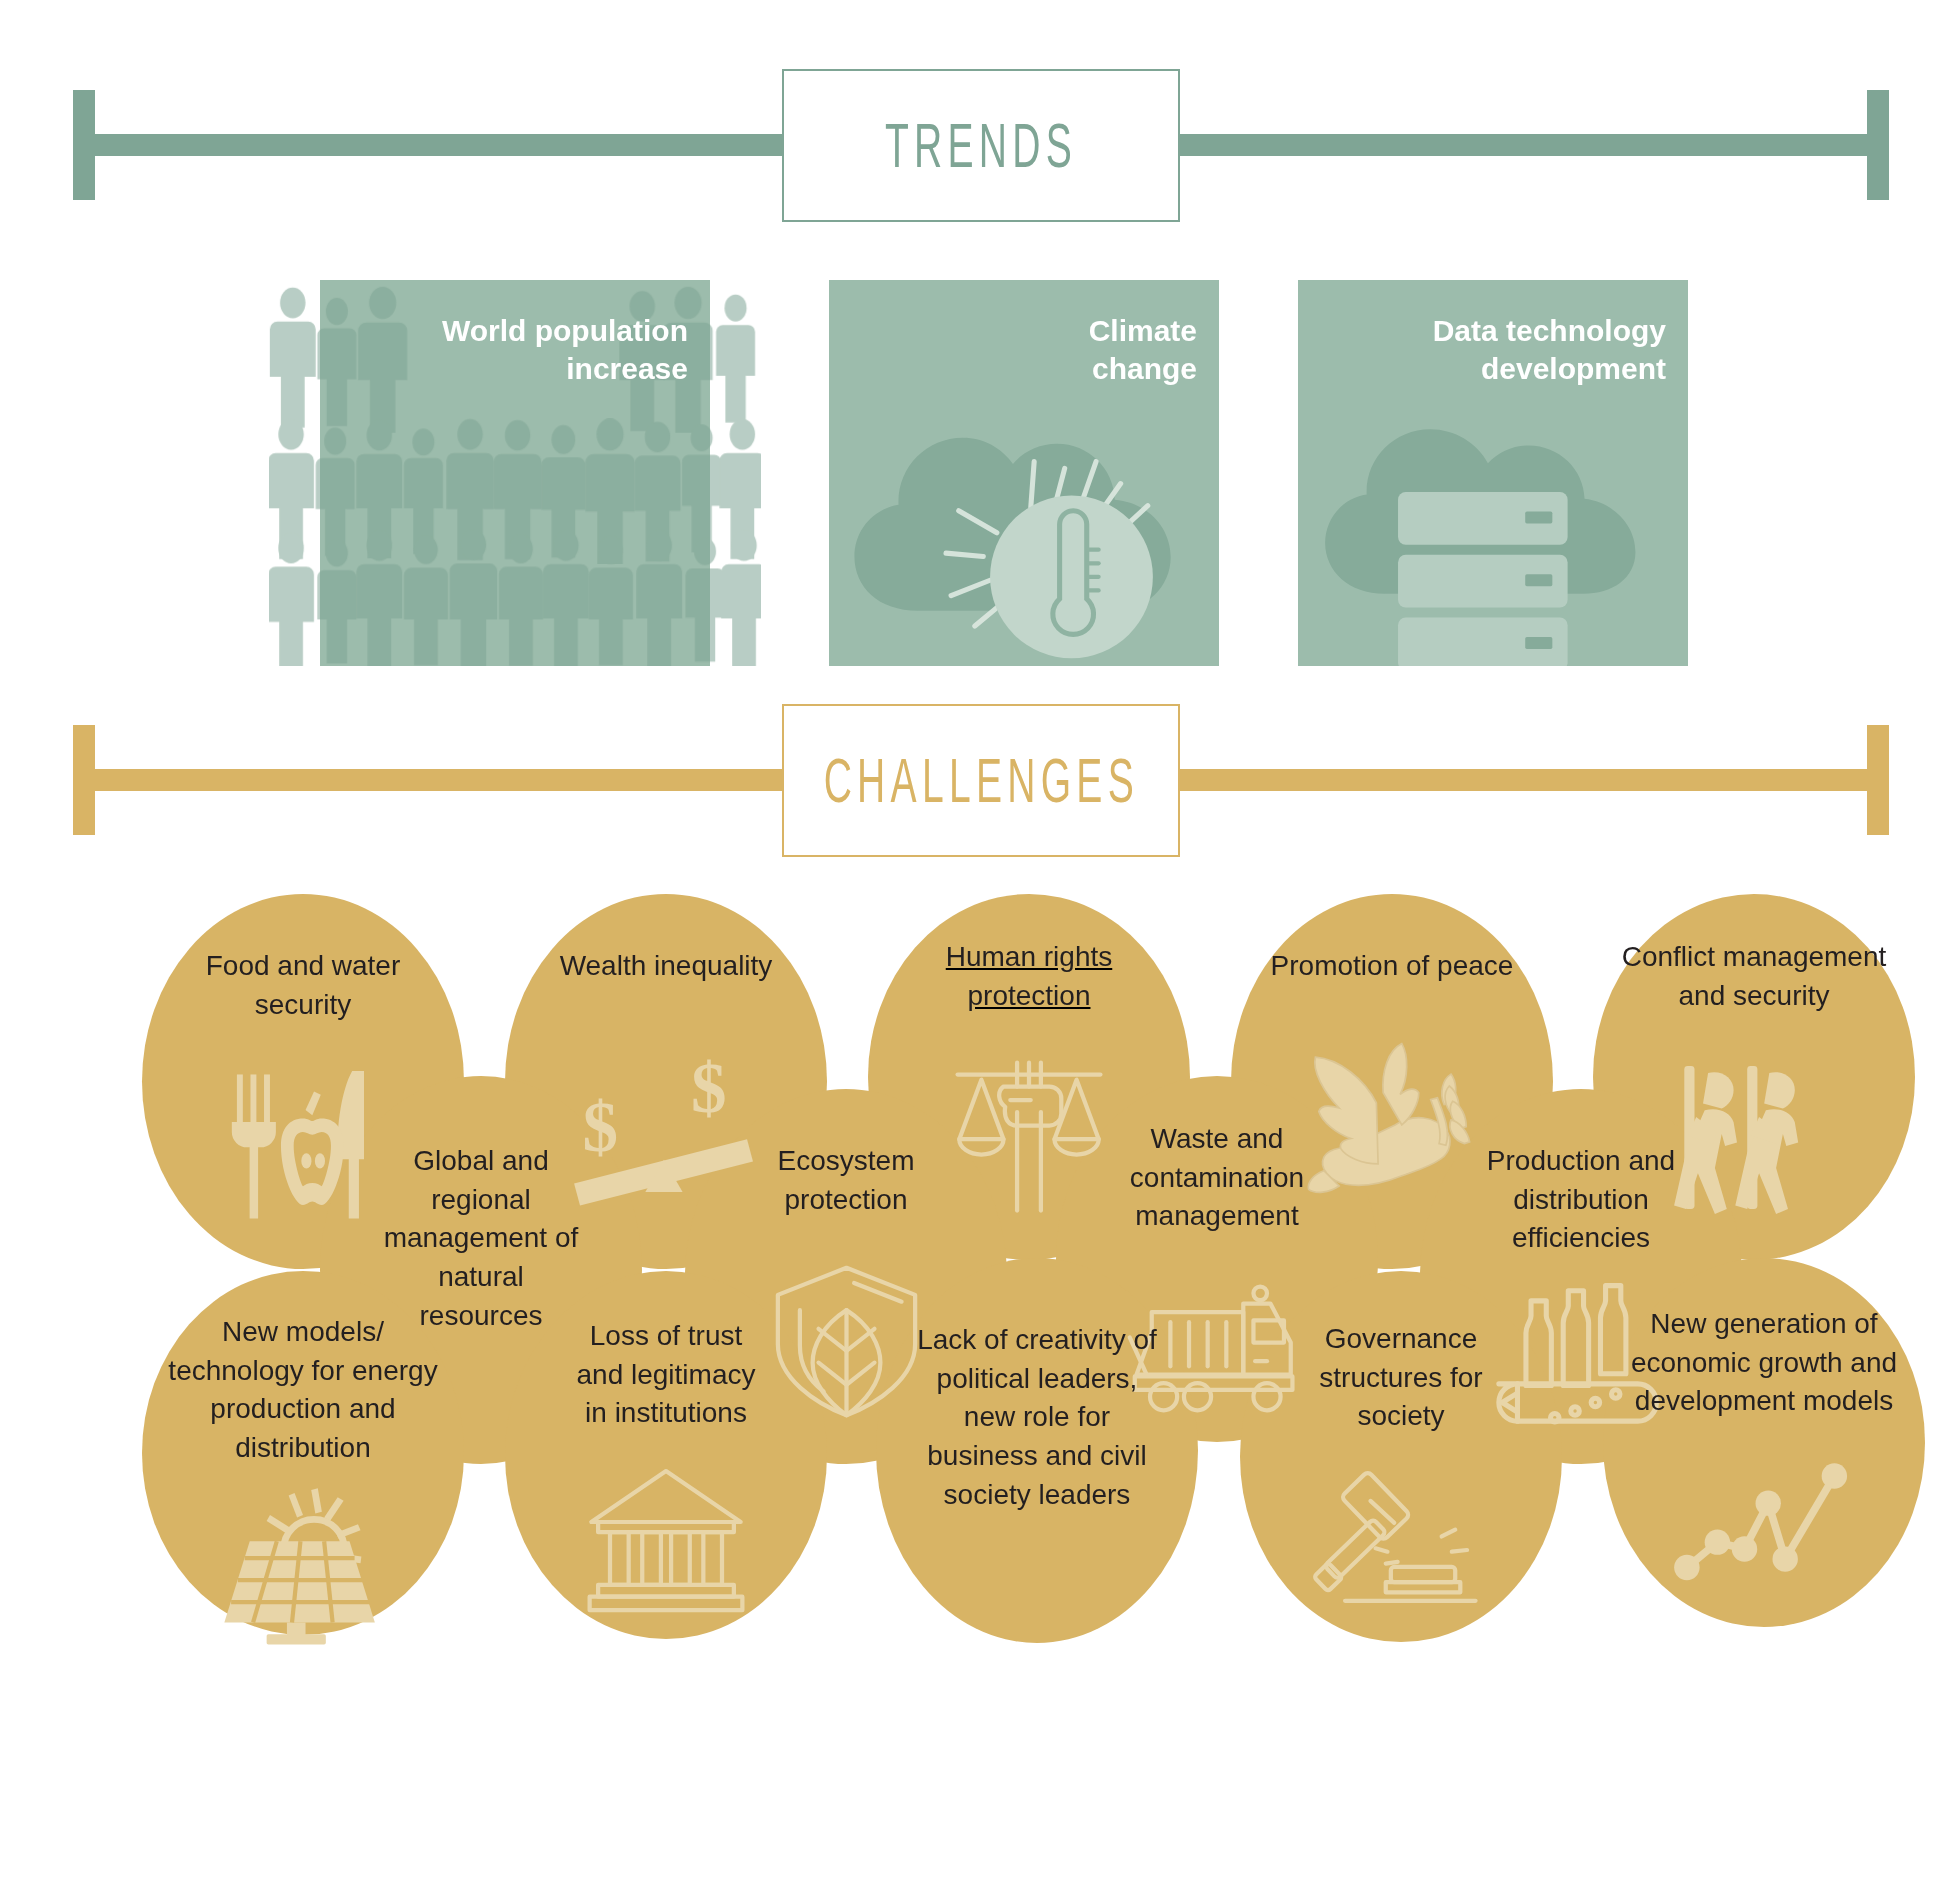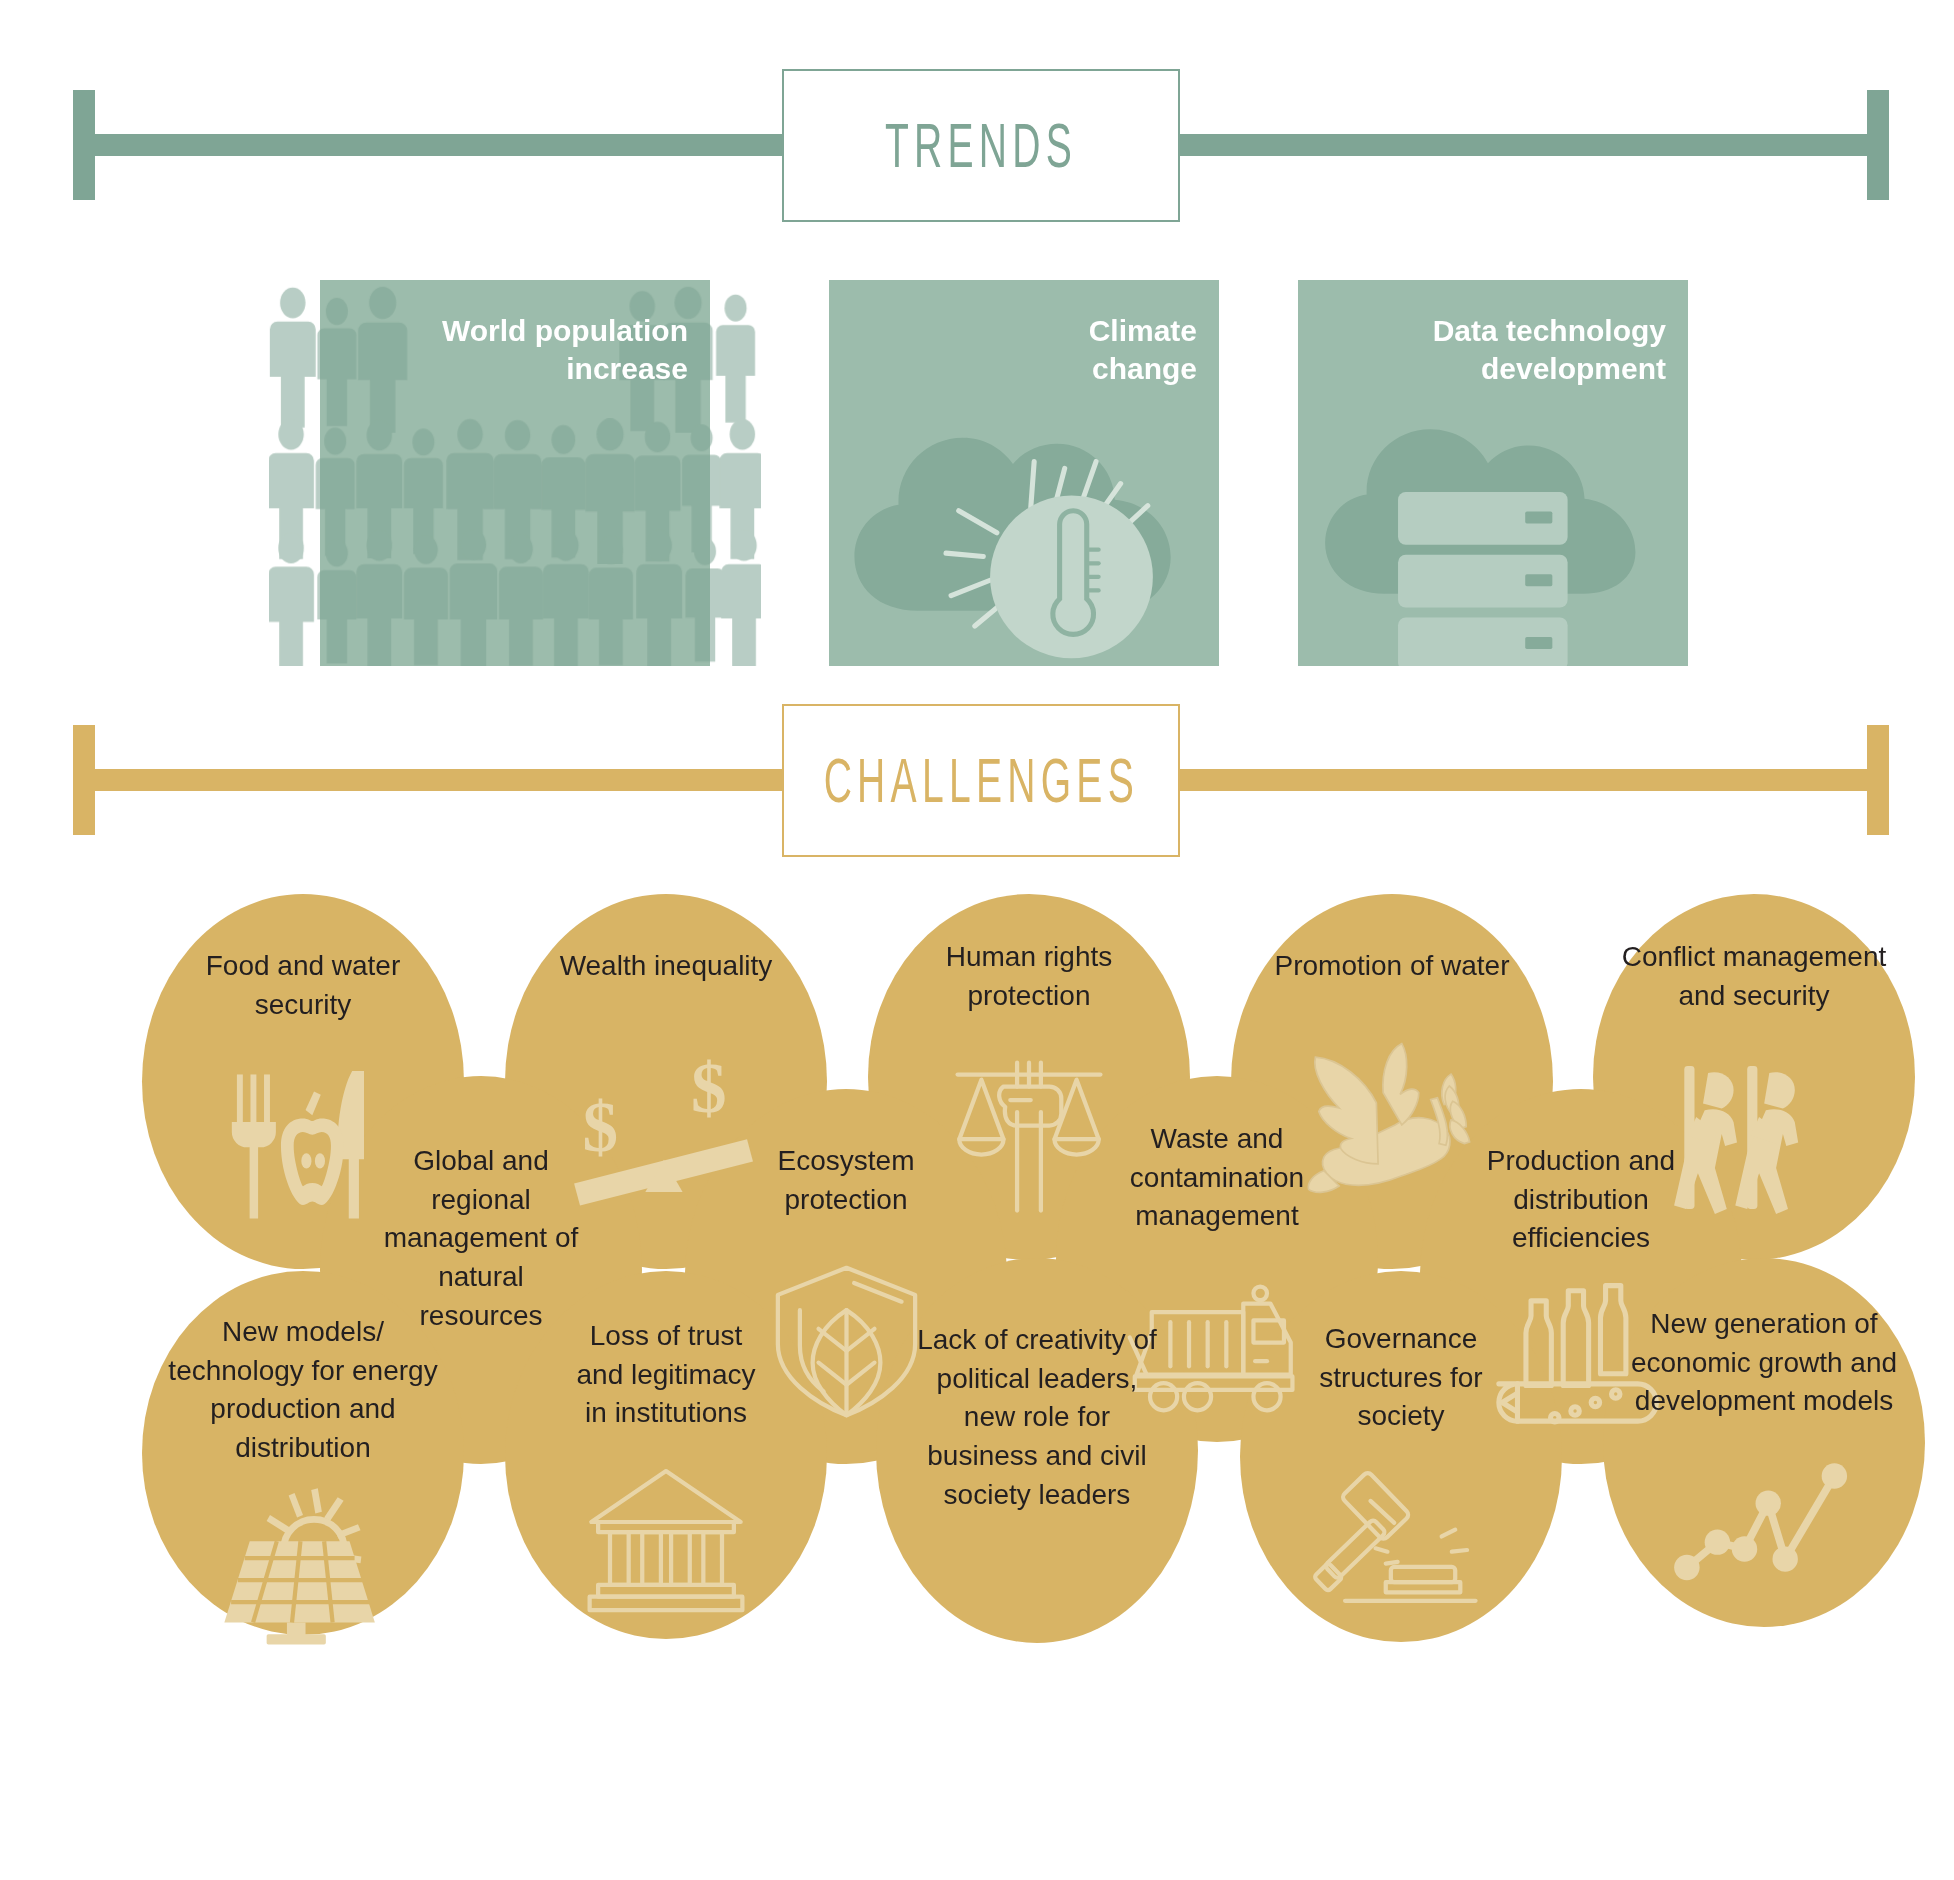--- a/index.html
+++ b/index.html
@@ -297,21 +297,21 @@
         <g fill="#e8d5a8">
           <text x="16" y="118" font-family="Liberation Serif,serif" font-size="84" font-weight="bold">$</text>
           <text x="144" y="72" font-family="Liberation Serif,serif" font-size="84" font-weight="bold">$</text>
           <path d="M6 156 l204 -52 l7 26 l-204 52 z"></path>
           <path d="M112 128 l22 38 h-44 z"></path>
         </g>
       </svg>
     </div>
   </div>
 
-  <div class="circle" style="left:840px;top:17px;width:322px;height:322px;padding-top:44px;">
+  <div class="circle" style="left:840px;top:17px;width:322px;height:322px;padding-top:44px;text-decoration:underline;">
     <div class="clabel">Human rights<br>protection</div>
     <div class="cicon">
       <svg width="170" height="153" viewBox="0 0 200 180">
         <g fill="none" stroke="#e8d5a8" stroke-width="5" stroke-linecap="round" stroke-linejoin="round">
           <line x1="16" y1="16" x2="184" y2="16"></line>
           <path d="M44 22 L18 92 h52 z"></path>
             <path d="M18 92 a26 18 0 0 0 52 0"></path>
           <path d="M156 22 L130 92 h52 z"></path>
             <path d="M130 92 a26 18 0 0 0 52 0"></path>
           <line x1="86" y1="60" x2="86" y2="176"></line>
@@ -320,21 +320,21 @@
           <line x1="86" y1="2" x2="86" y2="30"></line>
             <line x1="100" y1="2" x2="100" y2="30"></line>
           <line x1="114" y1="2" x2="114" y2="30"></line>
           <path d="M78 46 h24"></path>
         </g>
       </svg>
     </div>
   </div>
 
   <div class="circle" style="left:1203px;top:17px;width:322px;height:322px;padding-top:53px;">
-    <div class="clabel">Promotion of water</div>
+    <div class="clabel">Promotion of peace</div>
     <div class="cicon">
       <svg width="195" height="161" viewBox="0 0 230 190">
         <g fill="#e8d5a8" stroke="#dbc593" stroke-width="2">
           <path d="M118 92 c22 -14 48 -10 60 6 c8 10 6 26 -6 34 c-14 10 -30 14 -46 20 c-20 8 -44 14 -66 10 c-20 -4 -32 -20 -26 -32 c4 -8 18 -12 30 -12 z"></path>
           <path d="M96 66 c-14 -28 -44 -52 -72 -54 c-4 16 10 42 28 60 c-14 -4 -22 -2 -24 4 c4 12 20 26 38 32 c-10 2 -14 6 -12 12 c6 10 26 18 44 18 z"></path>
           <path d="M104 54 c-2 -26 6 -50 22 -58 c8 14 8 40 -2 60 c10 -8 18 -8 22 -2 c0 12 -8 28 -20 38 z"></path>
           <path d="M34 146 c-12 4 -20 14 -18 22 c8 6 24 4 36 -4 z"></path>
           <path d="M176 68 c-6 -14 -2 -30 8 -36 c6 8 8 22 2 34 z"></path>
           <path d="M186 80 c-10 -10 -12 -26 -4 -34 c8 6 14 20 10 32 z"></path>
           <path d="M196 96 c-12 -8 -16 -24 -10 -32 c10 4 16 18 16 30 z"></path>

